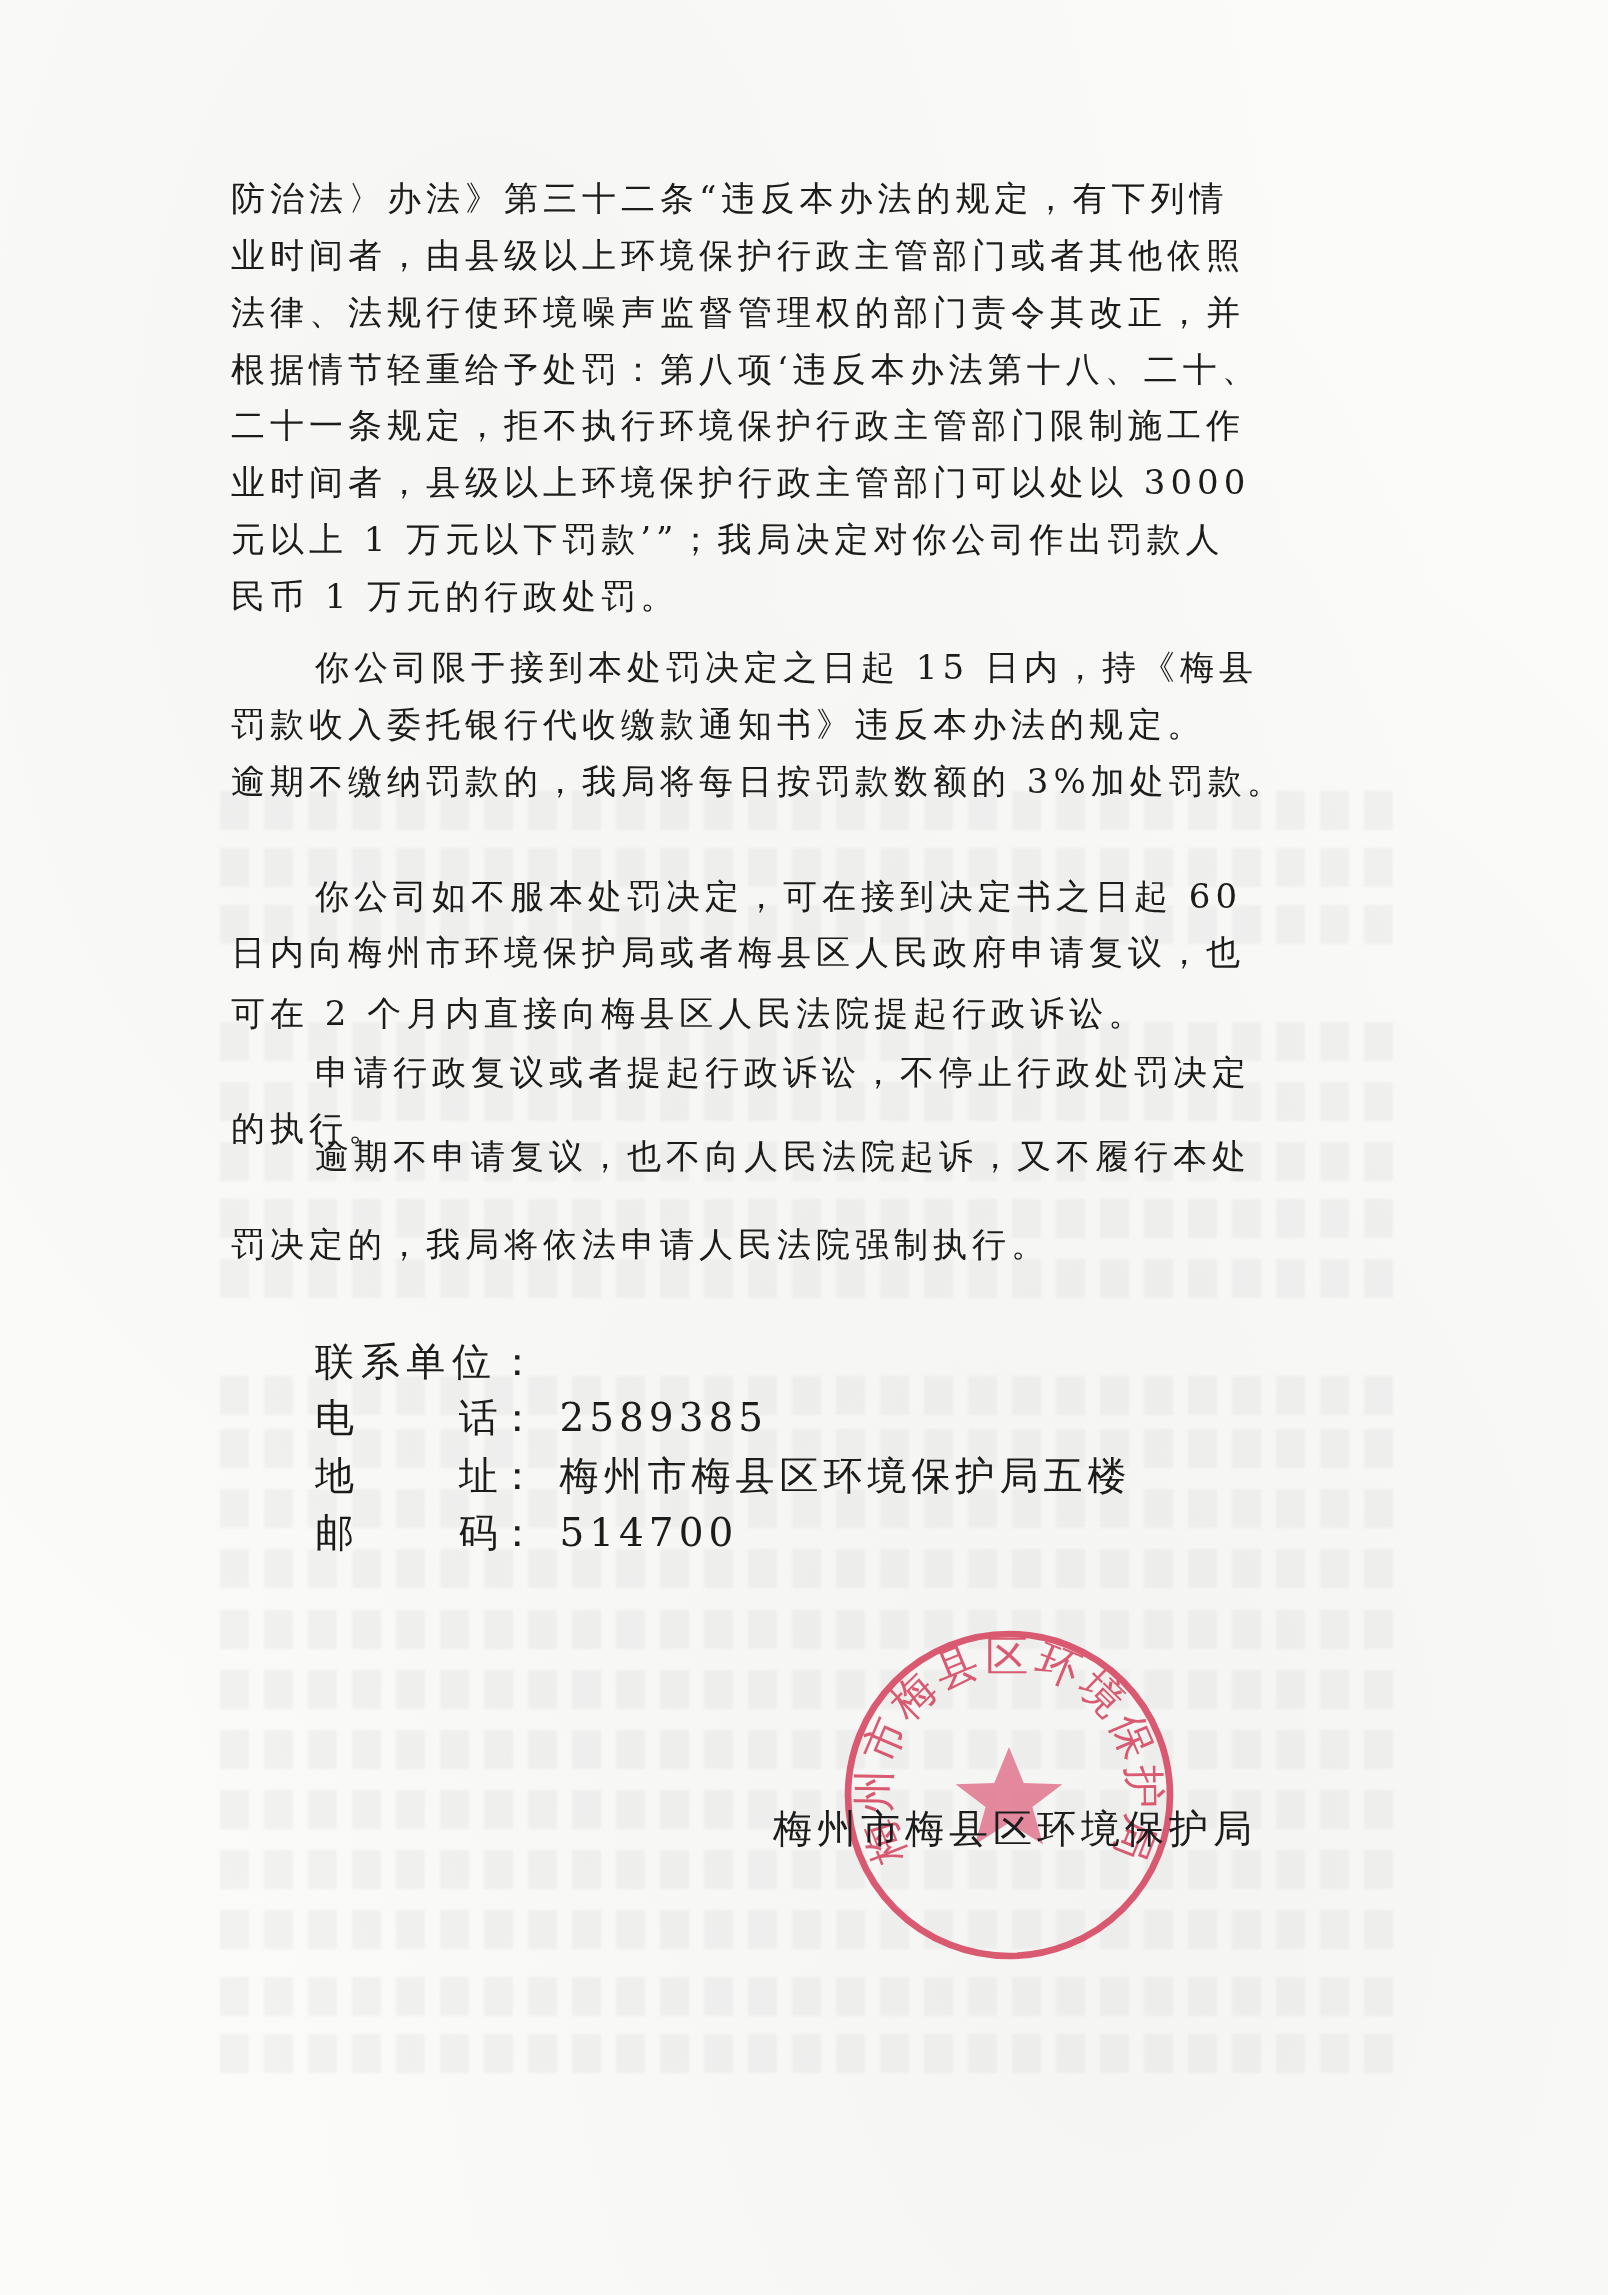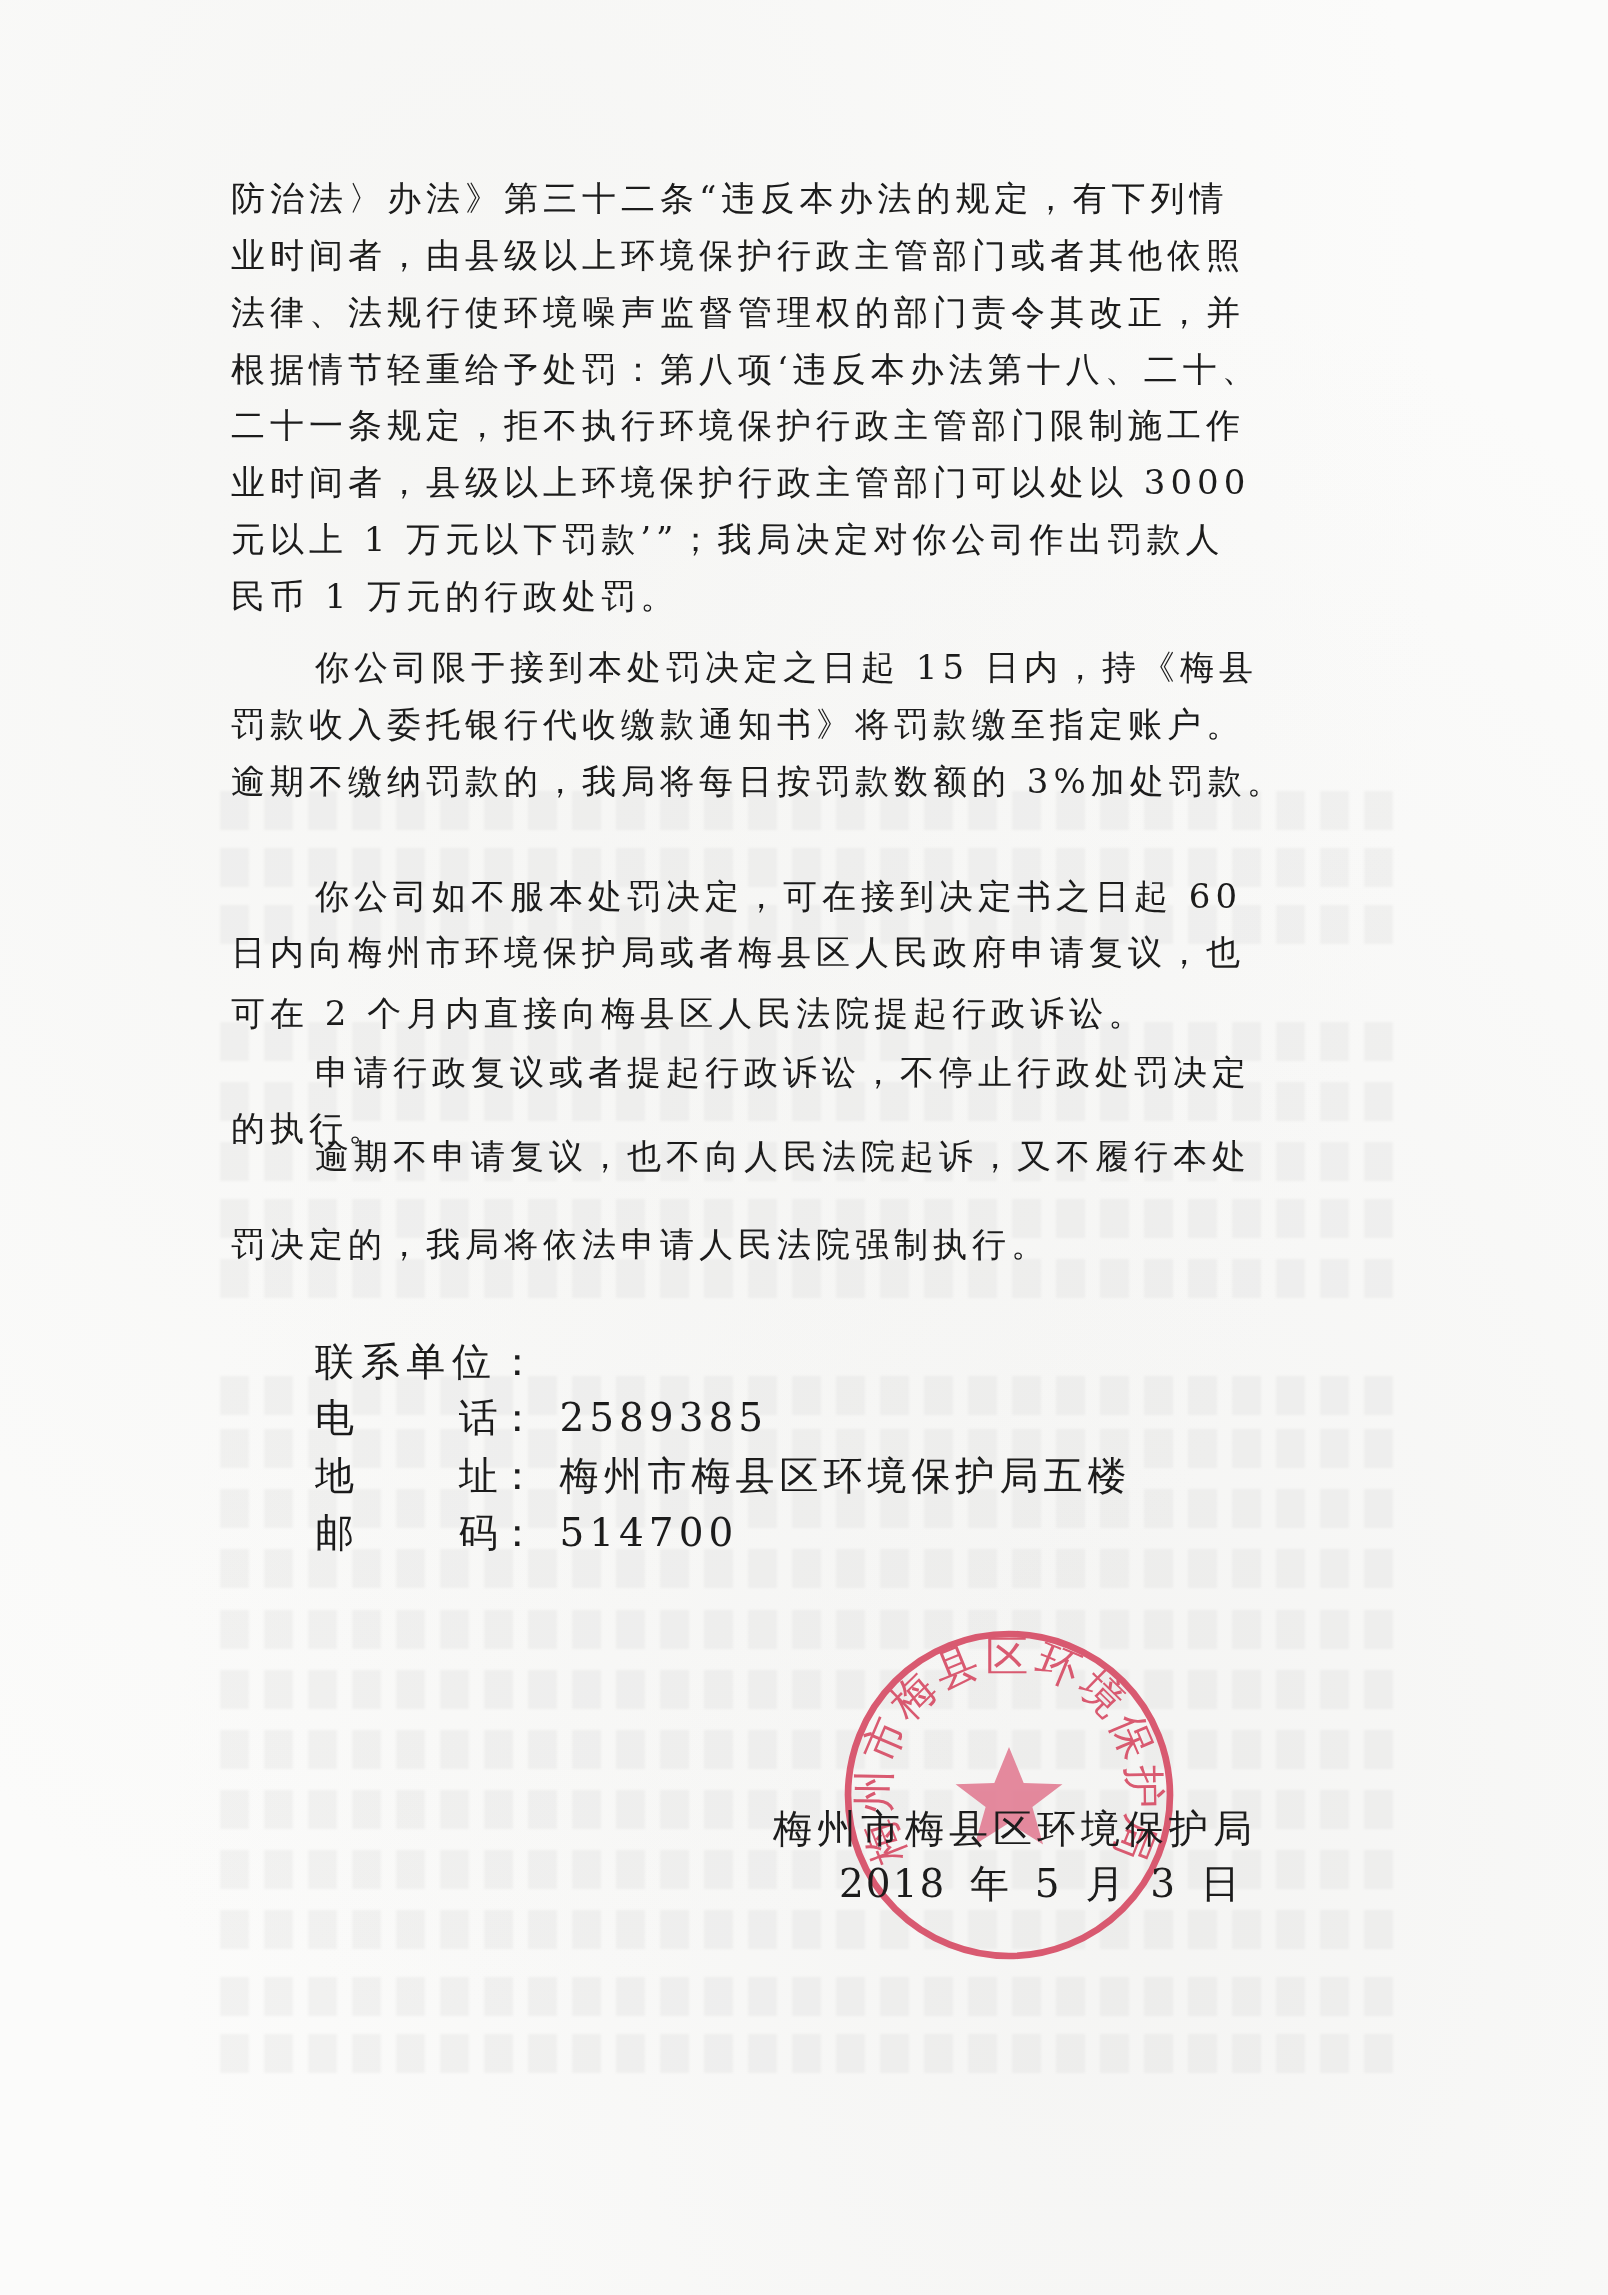--- a/index.html
+++ b/index.html
@@ -137,21 +137,21 @@
     <div class="line" style="top:312px;">法律、法规行使环境噪声监督管理权的部门责令其改正，并</div>
     <div class="line" style="top:369px;">根据情节轻重给予处罚：第八项‘违反本办法第十八、二十、</div>
     <div class="line" style="top:425px;">二十一条规定，拒不执行环境保护行政主管部门限制施工作</div>
     <div class="line" style="top:482px;">业时间者，县级以上环境保护行政主管部门可以处以 3000</div>
     <div class="line" style="top:539px;">元以上 1 万元以下罚款’”；我局决定对你公司作出罚款人</div>
     <div class="line" style="top:596px;">民币 1 万元的行政处罚。</div>
   </div>
 
   <div>
     <div class="line indent" style="top:667px;">你公司限于接到本处罚决定之日起 15 日内，持《梅县</div>
-    <div class="line" style="top:724px;">罚款收入委托银行代收缴款通知书》将罚款缴至指定账户。</div>
+    <div class="line" style="top:724px;">罚款收入委托银行代收缴款通知书》违反本办法的规定。</div>
     <div class="line" style="top:781px;">逾期不缴纳罚款的，我局将每日按罚款数额的 3%加处罚款。</div>
   </div>
 
 
   <div>
     <div class="line indent" style="top:896px;">你公司如不服本处罚决定，可在接到决定书之日起 60</div>
     <div class="line" style="top:952px;">日内向梅州市环境保护局或者梅县区人民政府申请复议，也</div>
     <div class="line" style="top:1013px;">可在 2 个月内直接向梅县区人民法院提起行政诉讼。</div>
   </div>
 
@@ -206,16 +206,15 @@
       <path id="sealArc" d="M 92 330 A 180 180 0 1 1 408 330"></path>
     </defs>
     <circle cx="250" cy="250" r="241" fill="none" stroke="#d6455f" stroke-width="10"></circle>
     <text font-family="DejaVu Sans, Liberation Sans, sans-serif" font-size="64" fill="#d6455f" letter-spacing="6">
       <textPath href="#sealArc" startOffset="50%" text-anchor="middle">梅州市梅县区环境保护局</textPath>
     </text>
     <polygon points="250,178 272,232 330,234 285,268 301,324 250,292 199,324 215,268 170,234 228,232" fill="#e27b92"></polygon>
   </svg>
 
   <div class="signature" style="top:1828px;">梅州市梅县区环境保护局</div>
-  <div class="date" style="top:1883px;">2018 年 5 月 3 日</div>
 
 </div>
 
 
 </body></html>

